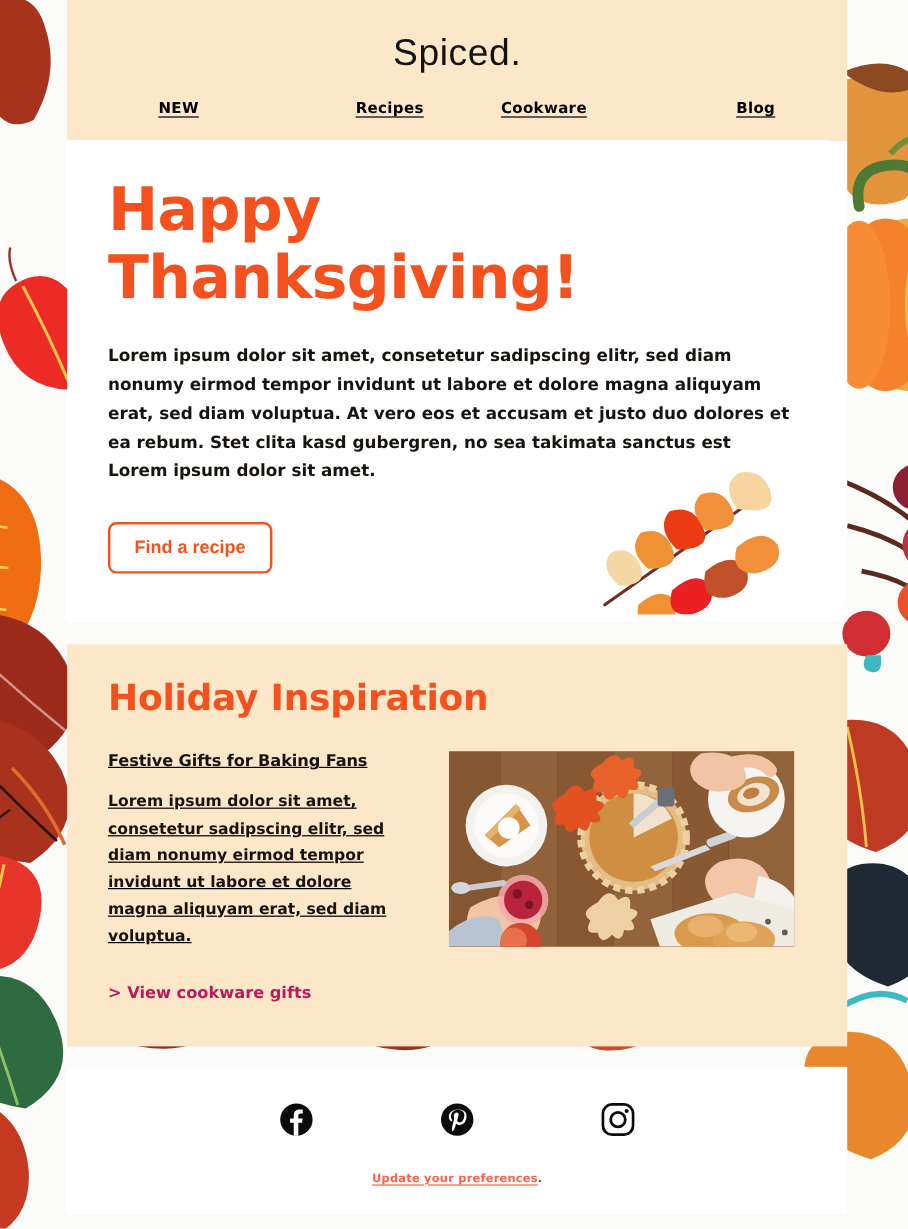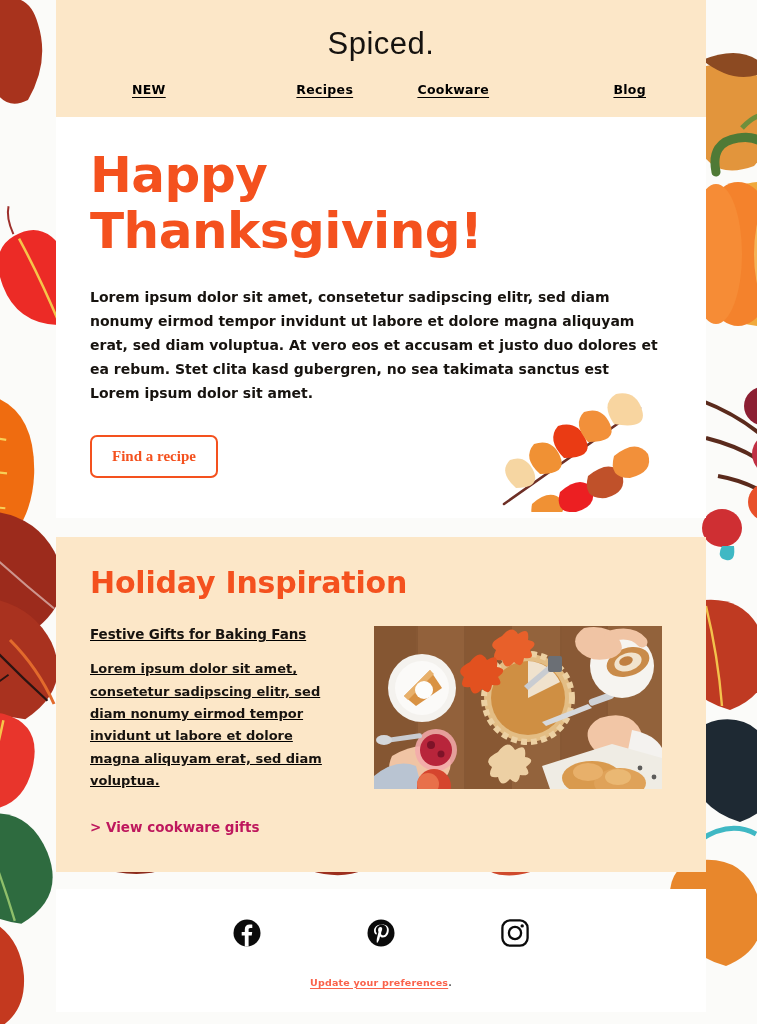--- a/index.html
+++ b/index.html
@@ -97,21 +97,21 @@
   .btn-outline {
     display: inline-block;
     border: 2px solid #f4511e;
     color: #f4511e;
     background: transparent;
     font-size: 15px;
     font-weight: bold;
     padding: 11px 20px;
     border-radius: 7px;
     cursor: pointer;
-    font-family: Liberation Serif, serif;
+    font-family: Liberation Sans, sans-serif;
   }
   .hero-leaf {
     position: absolute;
     right: 36px;
     bottom: 6px;
     width: 180px;
     height: 120px;
     pointer-events: none;
   }
 

